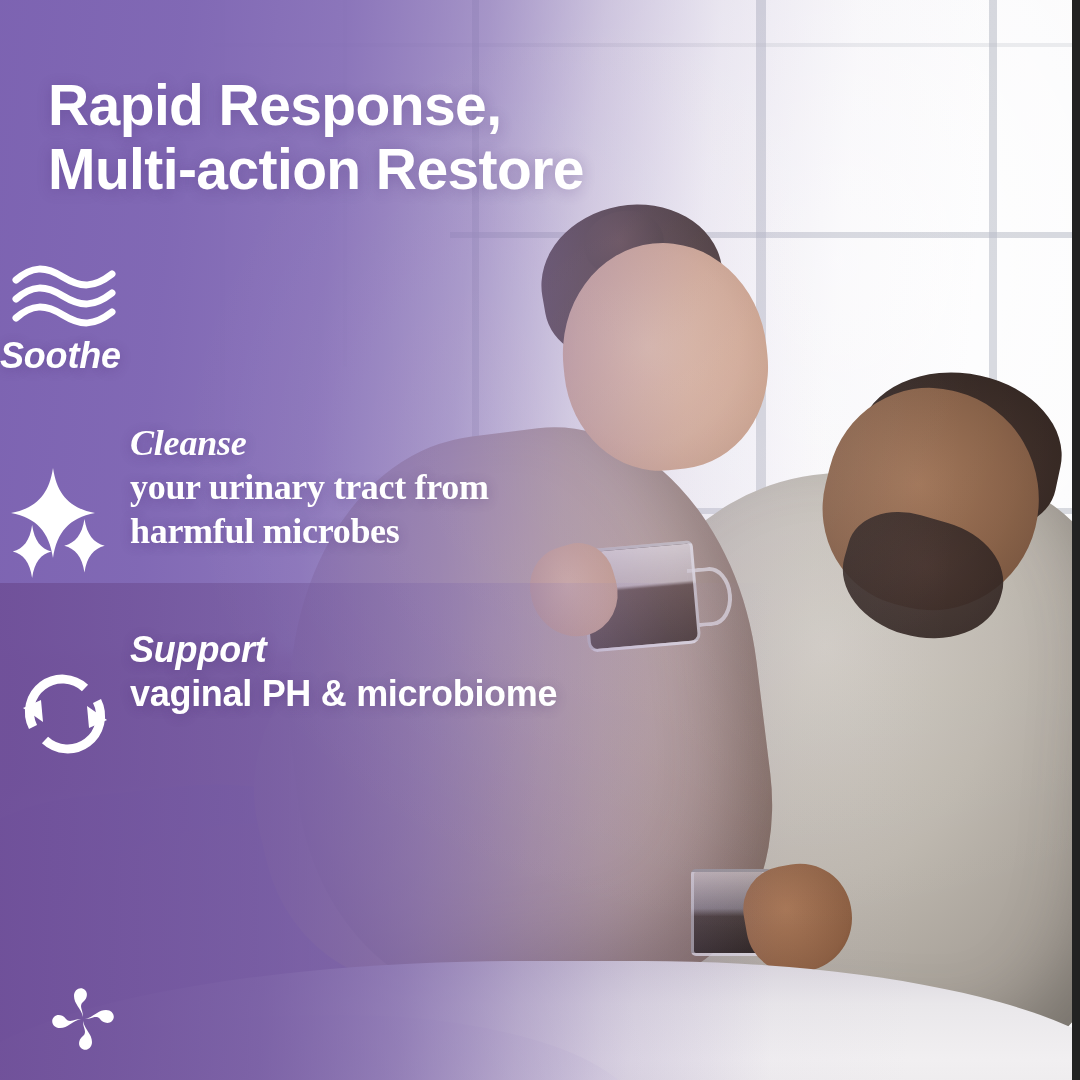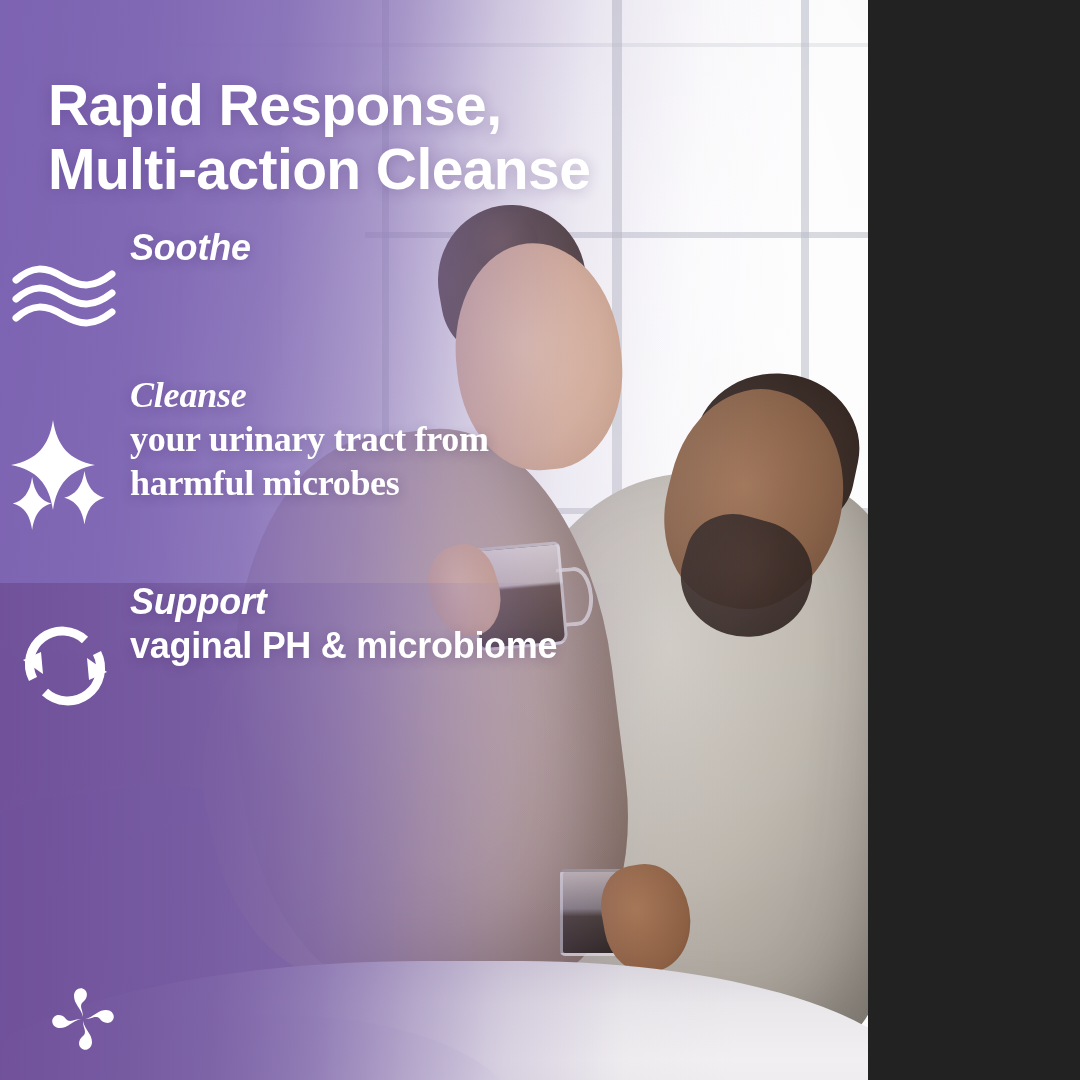--- a/index.html
+++ b/index.html
@@ -1,21 +1,21 @@
 <!DOCTYPE html>
 <html><head>
 <meta charset="utf-8">
 <title>Rapid Response Multi-action Support</title>
 <style>
   html,body{margin:0;padding:0;background:#222;}
   *{box-sizing:border-box;}
 
   .stage{
     position:relative;
-    width:868px;height:1080px;
+    width:1072px;height:1080px;
     overflow:hidden;
     font-family:"Liberation Sans","DejaVu Sans",sans-serif;
     background:#b9a9cd;
   }
 
   
   .photo{position:absolute;inset:0;overflow:hidden;}
 
   
   .wall{
@@ -195,21 +195,21 @@
     position:absolute;left:48px;top:36px;width:720px;
     color:#ffffff;font-size:57px;line-height:1.12;font-weight:700;
     letter-spacing:-.6px;
     text-shadow:0 2px 14px rgba(70,40,110,.28);
   }
   .headline .l2{display:block;}
 
   .benefits{position:absolute;left:0;top:222px;width:620px;}
 
   .benefit{position:relative;display:flex;align-items:flex-start;}
-  .b1{margin-left:0;margin-bottom:40px;}
+  .b1{margin-left:0;margin-bottom:40px;flex-direction:column;}
   .b2{margin-left:0;margin-bottom:36px;font-family:Liberation Serif, serif;}
   .b3{margin-left:0;}
 
   .b-icon{
     width:130px;min-width:130px;display:flex;justify-content:center;
     padding-top:8px;
   }
   .b1 .b-icon{padding-top:42px;}
   .b2 .b-icon{padding-top:48px;}
   .b3 .b-icon{padding-top:40px;}
@@ -271,21 +271,21 @@
   </div>
 
   <div class="overlay"></div>
   <div class="overlay-b"></div>
   <div class="vignette"></div>
 
   <div class="content">
 
     <h1 class="headline">
       <span>Rapid Response,</span>
-      <span class="l2">Multi-action Cleanse</span>
+      <span class="l2">Multi-action Restore</span>
     </h1>
 
     <div class="benefits">
 
       <div class="benefit b1">
         <div class="b-icon">
           <svg width="106" height="66" viewBox="0 0 106 66" fill="none" stroke="#ffffff" stroke-width="7" stroke-linecap="round">
             <path d="M4 16 C20 2, 33 2, 51 13 C69 24, 82 24, 100 10"></path>
             <path d="M4 35 C20 21, 33 21, 51 32 C69 43, 82 43, 100 29"></path>
             <path d="M4 54 C20 40, 33 40, 51 51 C69 62, 82 62, 100 48"></path>

